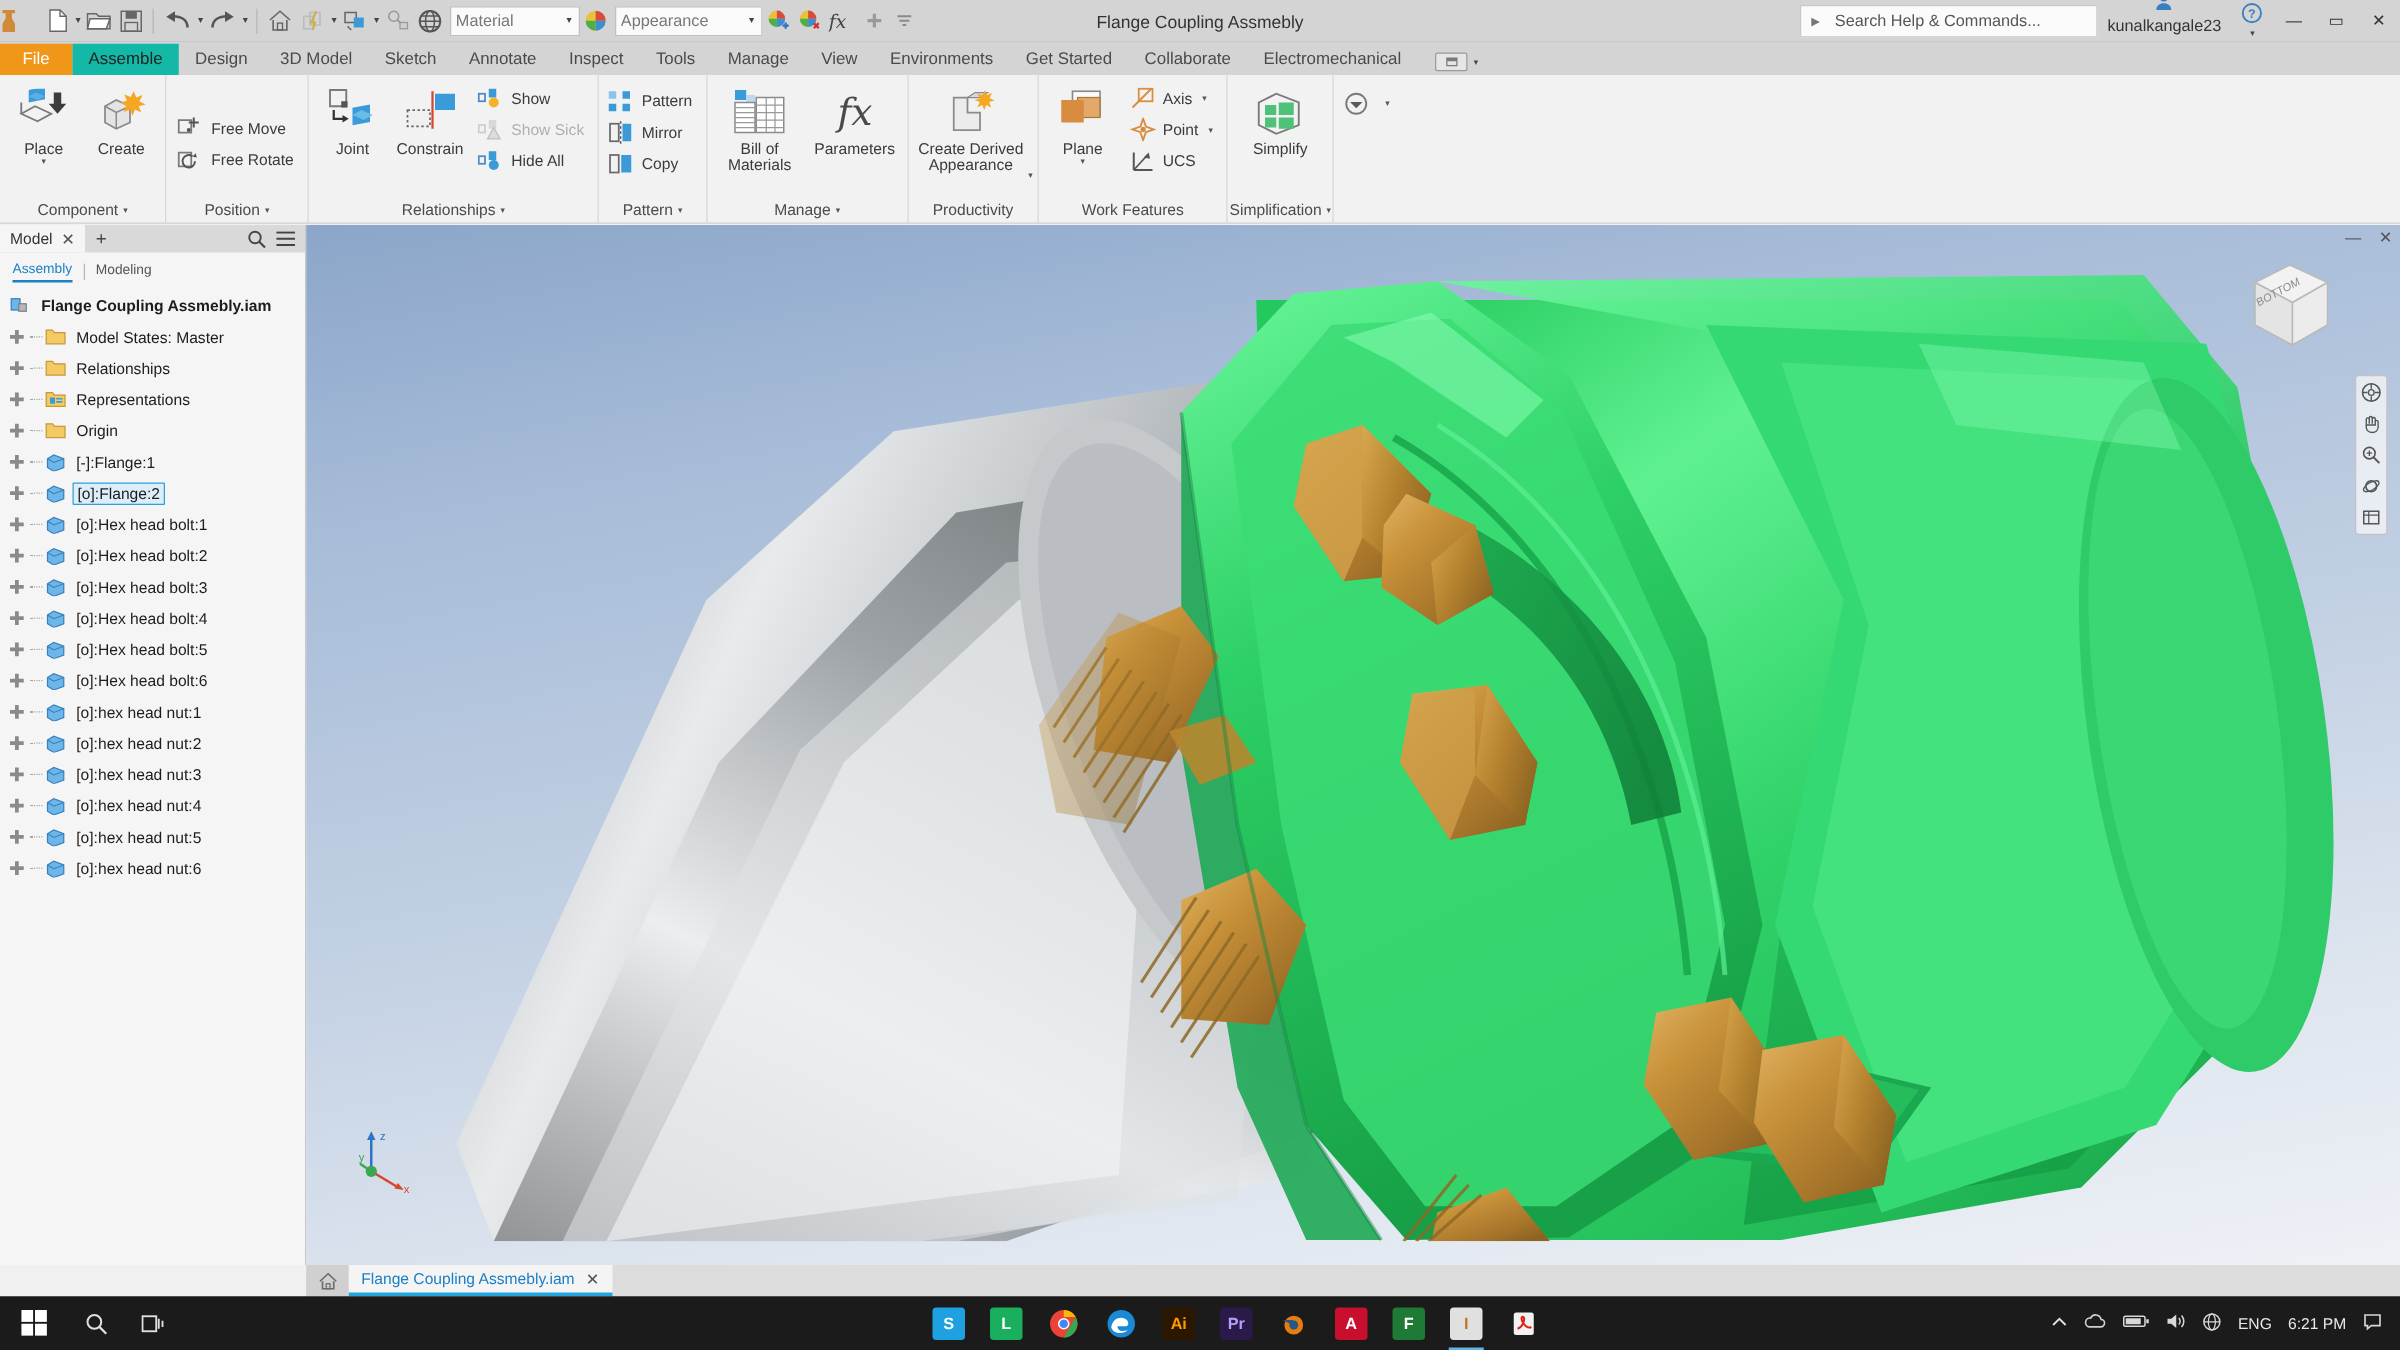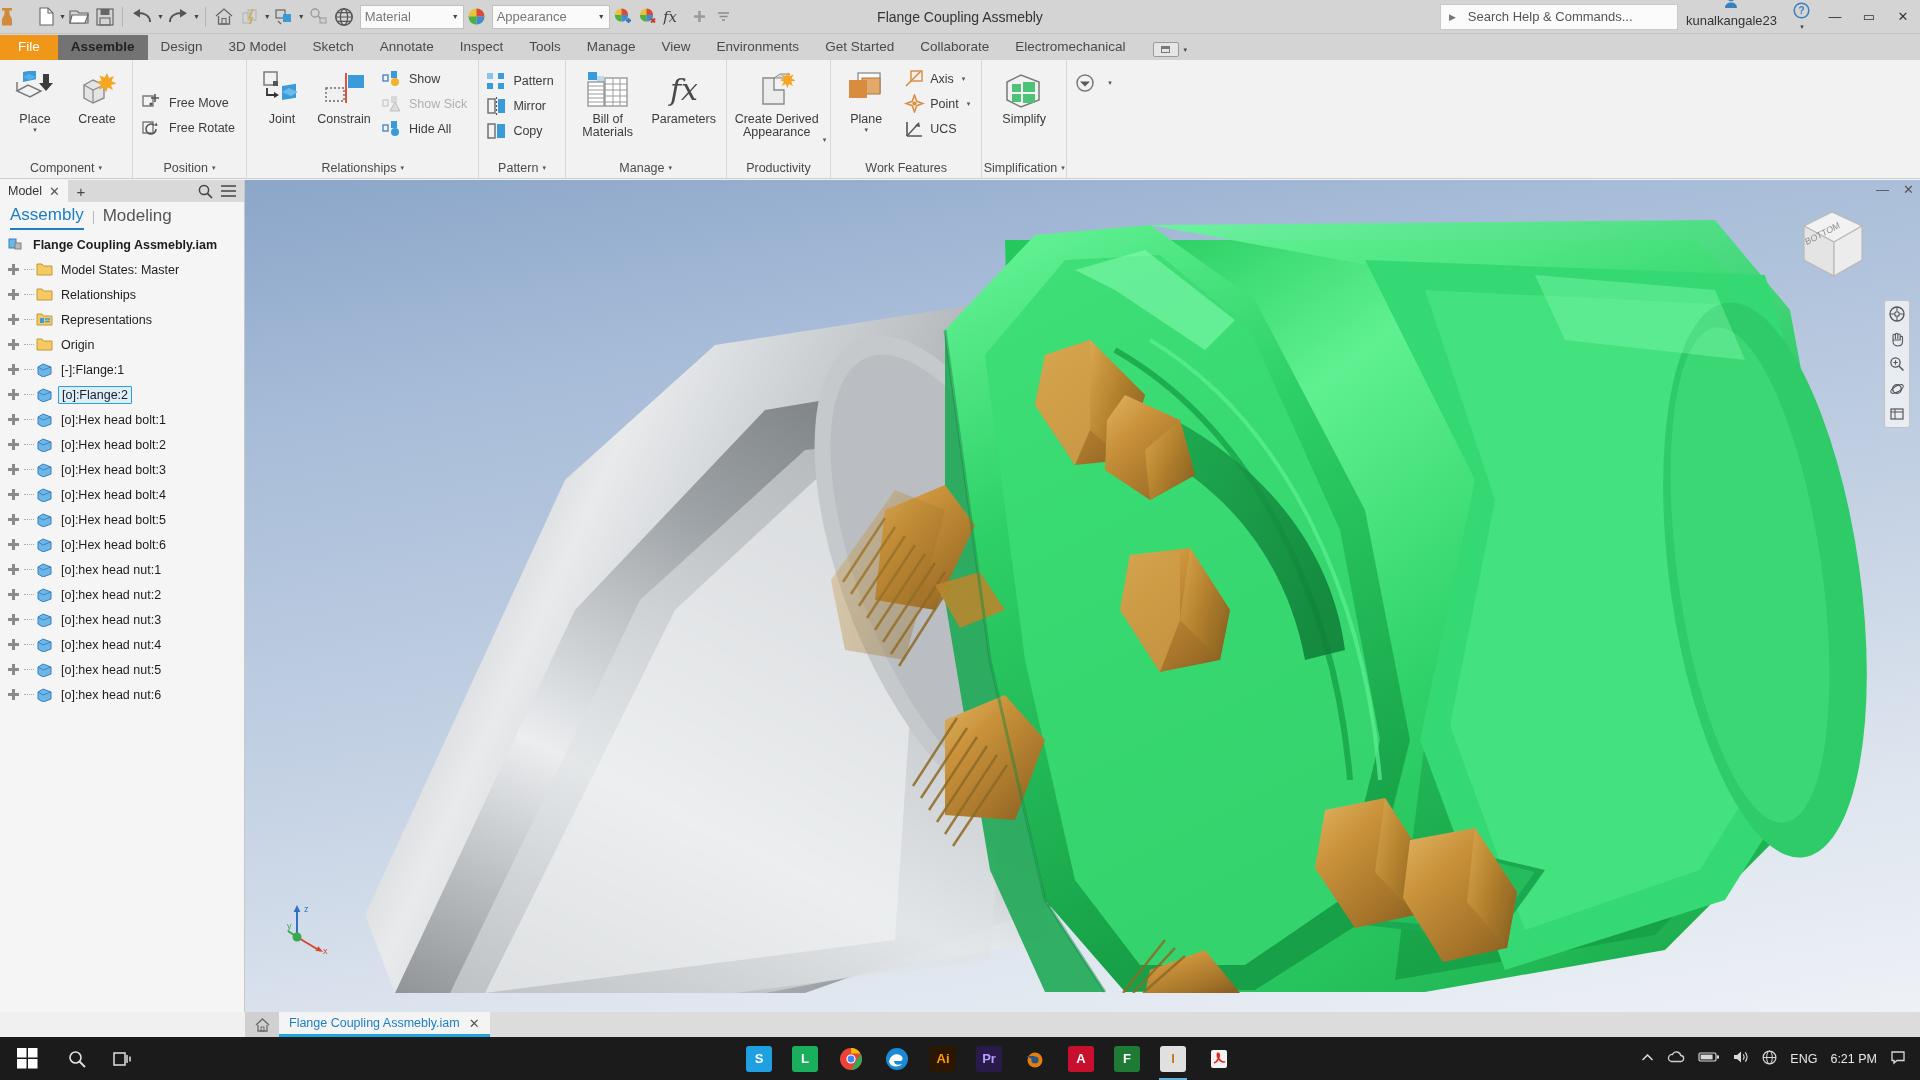--- a/index.html
+++ b/index.html
@@ -43,21 +43,21 @@
   .win-ctrl { display: flex; align-items: center; height: 100%; }
   .win-ctrl div { width: 34px; height: 34px; display: flex; align-items: center; justify-content: center; font-size: 13px; color: #333; cursor: pointer; }
 
   
   .ribbon-tabs {
     position: absolute; top: 34px; left: 0; width: 1920px; height: 26px;
     background: #d4d4d4; display: flex; align-items: flex-end; font-size: 13.5px;
   }
   .tab { padding: 4px 13px 5px; color: #4a4a4a; cursor: pointer; line-height: 16px; }
   .tab.file { background: #f0971a; color: #fff; padding: 4px 18px 5px; }
-  .tab.active { background: #737373; color: #222; font-weight: bold; }
+  .tab.active { background: #14b8a6; color: #222; }
   .tab-extra { margin-left: 14px; display: flex; align-items: center; gap: 4px; padding-bottom: 3px; }
   .tab-pill { width: 26px; height: 15px; border: 1px solid #9a9a9a; border-radius: 2px; background: #e6e6e6; display:flex; align-items:center; justify-content:center; }
   .tab-pill i { display:block; width: 9px; height: 7px; border: 1px solid #7a7a7a; border-top-width: 3px; }
 
   
   .ribbon {
     position: absolute; top: 60px; left: 0; width: 1920px; height: 119px;
     background: #f2f2f2; border-bottom: 1px solid #cfcfcf; display: flex;
   }
   .panel { position: relative; display: flex; flex-direction: column; border-right: 1px solid #d8d8d8; }
@@ -95,21 +95,21 @@
     border-right: 1px solid #c8c8c8;
   }
   .br-tabs { height: 22px; background: #d9d9d9; display: flex; align-items: stretch; }
   .br-tab {
     background: #f5f5f5; display: flex; align-items: center; gap: 7px;
     padding: 0 8px; font-size: 12.5px; color: #333; cursor: pointer;
   }
   .br-tab .x { font-size: 13px; color: #555; }
   .br-plus { width: 26px; display: flex; align-items: center; justify-content: center; font-size: 15px; color: #444; cursor: pointer; }
   .br-tools { margin-left: auto; display: flex; align-items: center; gap: 8px; padding: 0 8px; }
-  .br-filter { height: 28px; display: flex; align-items: center; gap: 9px; padding: 5px 10px 2px; font-size: 17px; }
+  .br-filter { height: 28px; display: flex; align-items: center; gap: 9px; padding: 5px 10px 2px; font-size: 11px; }
   .br-filter .f { color: #555; cursor: pointer; padding-bottom: 3px; }
   .br-filter .f.on { color: #1b7fc4; border-bottom: 2px solid #1b7fc4; }
   .br-filter .vsep { width: 1px; height: 13px; background: #b8b8b8; }
   .br-list { flex: 1; overflow: hidden; padding-top: 2px; }
 
   .node { height: 25px; display: flex; align-items: center; font-size: 12.5px; color: #1d1d1d; white-space: nowrap; cursor: pointer; }
   .node .exp {
     width: 13px; height: 13px; margin-left: 7px; margin-right: 4px; flex: none;
     position: relative; cursor: pointer;
   }

